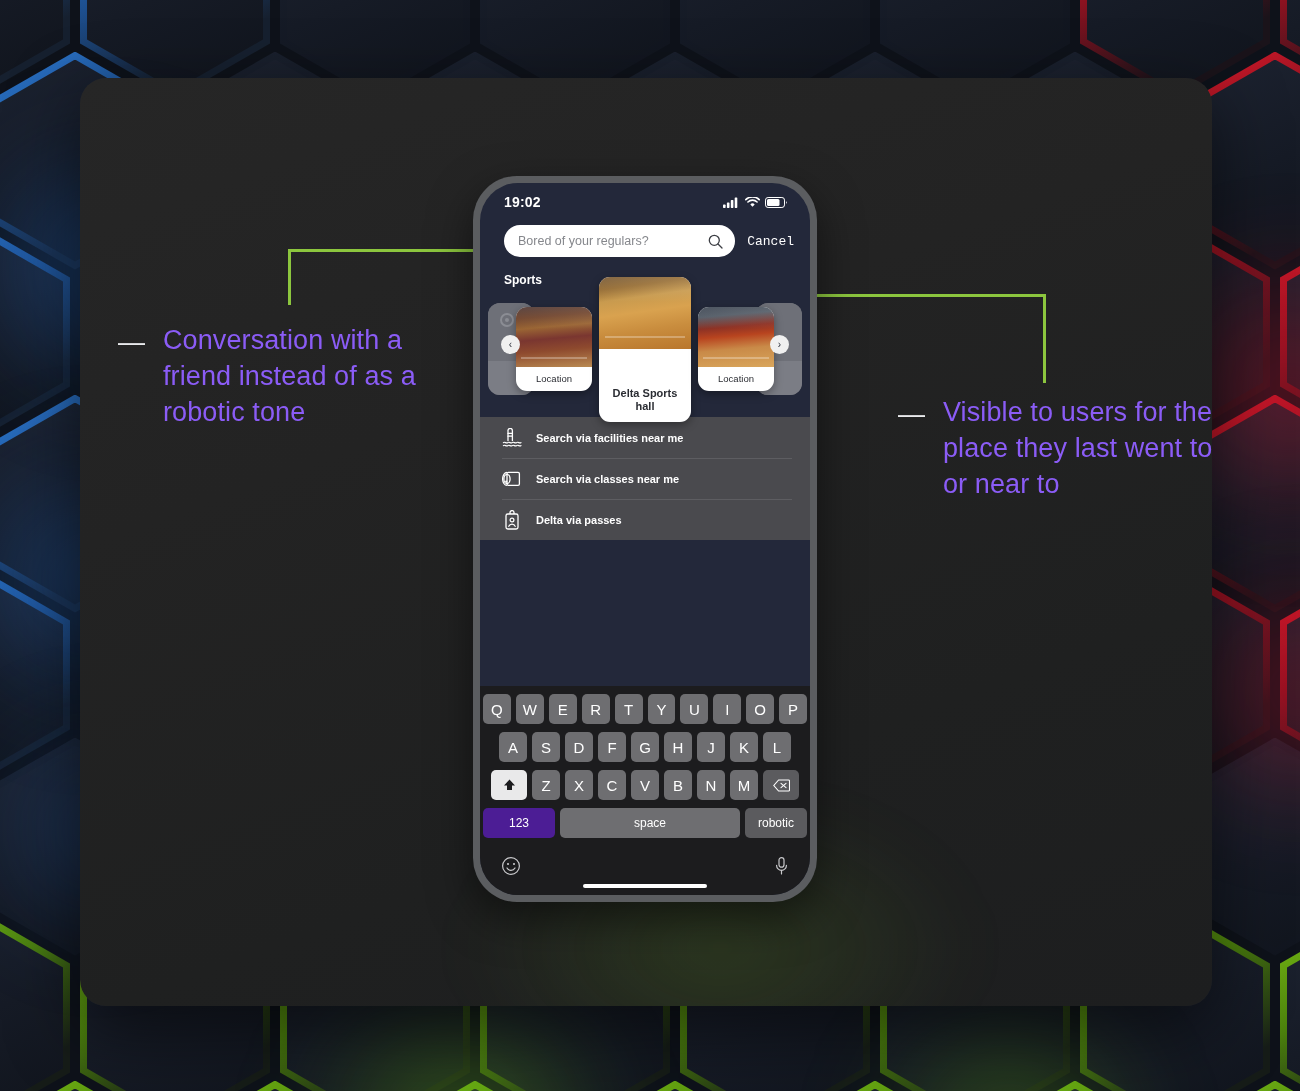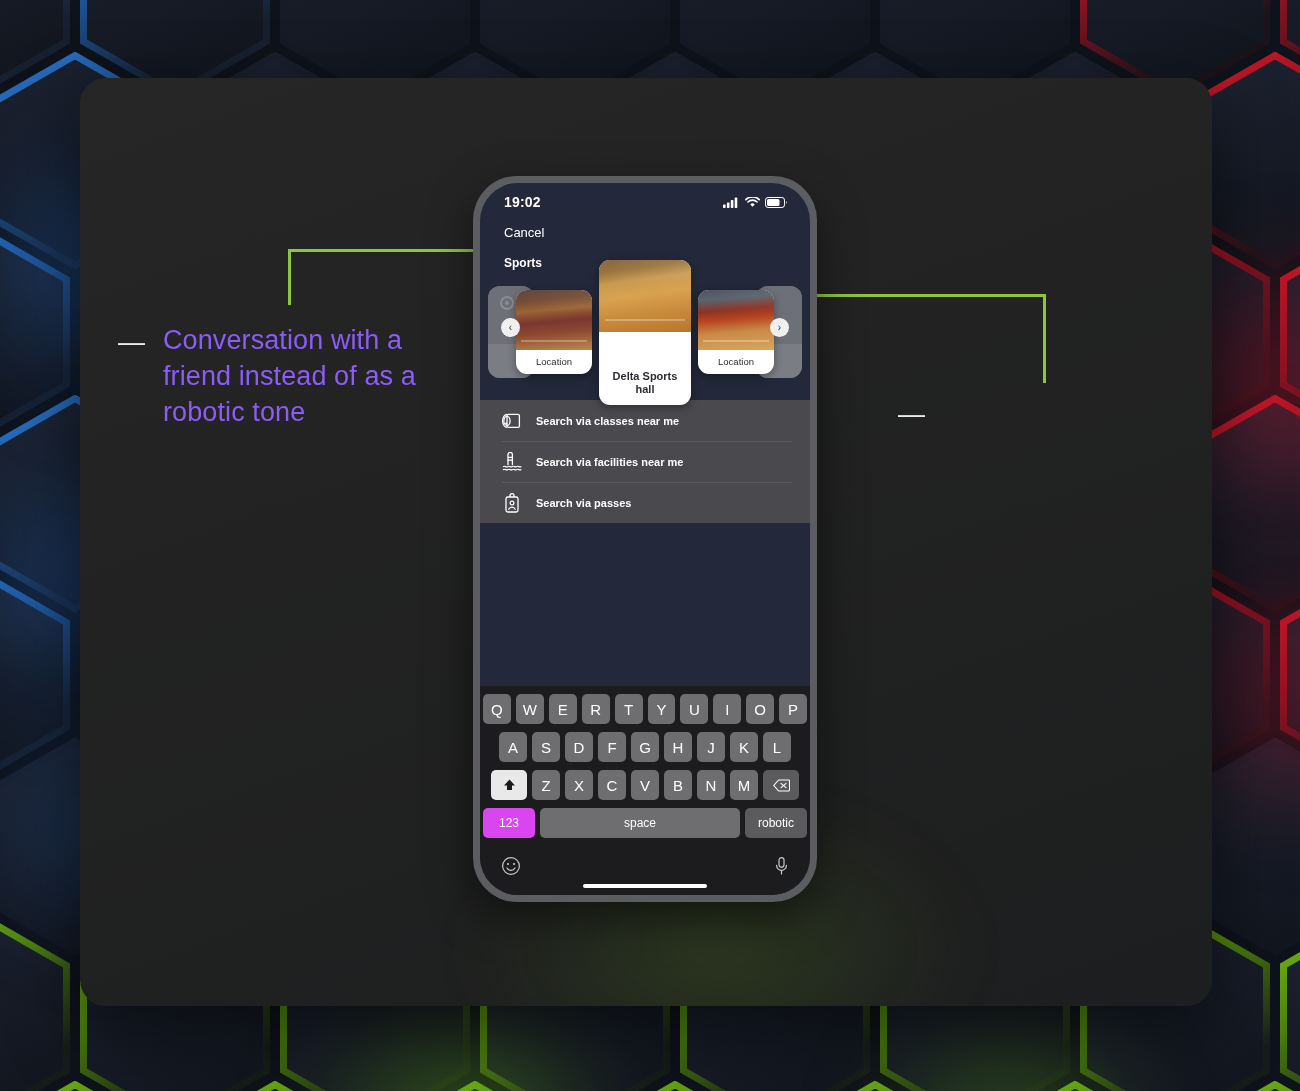--- a/index.html
+++ b/index.html
@@ -99,21 +99,21 @@
   
   .searchrow {
     flex:none; display:flex; align-items:center; gap:12px;
     padding:4px 16px 0 24px;
   }
   .searchbox {
     flex:1; height:32px; background:#fff; border-radius:17px;
     display:flex; align-items:center; padding:0 12px 0 14px; gap:6px;
   }
   .searchbox .ph { flex:1; color:#85878c; font-size:12.5px; }
-  .cancel { color:#fff; font-size:13px; flex:none; }
+  .cancel { color:#fff; font-size:13px; flex:none;font-family:Liberation Mono, monospace; }
 
   
   .histlabel {
     flex:none; color:#fff; font-size:12px; font-weight:700;
     padding:16px 0 0 24px;
   }
 
   
   .carousel {
     flex:none; position:relative; height:108px; margin-top:8px;
@@ -196,21 +196,21 @@
   .key {
     background:#6e6e71; color:#fff; border-radius:5px;
     height:30px; width:28px;
     display:flex; align-items:center; justify-content:center;
     font-size:15px; font-weight:400;
   }
   .krow.r2 { padding:0 14px; }
   .key.wide { width:36px; }
   .key.shift { background:#e9e9ea; color:#1c1c1e; }
   .key.bksp  { background:#5b5b5e; }
-  .key.num   { width:52px; font-size:12px; background:#d946ef; }
+  .key.num   { width:72px; font-size:12px; background:#4c1d95; }
   .key.space { flex:1; font-size:12px; }
   .key.ret   { width:62px; font-size:12px; background:#5b5b5e; }
   .krow.r4 .key { height:30px; }
   .kbbottom {
     display:flex; align-items:center; justify-content:space-between;
     padding:2px 18px 0; height:38px;
   }
   .homebar {
     width:124px; height:4px; border-radius:3px; background:#fff;
     margin:0 auto 7px;
@@ -422,20 +422,21 @@
 <div class="conn" style="left:577px; top:294px; width:469px; height:3px;"></div>
 <div class="conn" style="left:1043px; top:294px; width:3px; height:89px;"></div>
 <div class="dot" style="left:567px; top:285px;"></div>
 
 <div class="callout" id="callout-left">
   <span class="dash">—</span>
   <span class="ctext">Conversation with a friend instead of as a robotic tone</span>
 </div>
 <div class="callout" id="callout-right">
   <span class="dash">—</span>
+  <span class="ctext">Visible to users for the place they last went to or near to</span>
 </div>
 
 <div id="phone">
   <div id="screen">
 
     <div class="statusbar">
       <span class="status-time">19:02</span>
       <span class="status-icons">
         <svg width="17" height="11" viewBox="0 0 17 11">
           <rect x="0" y="7.5" width="2.6" height="3.5" rx=".7" fill="#fff"></rect>
@@ -450,20 +451,27 @@
         </svg>
         <svg width="23" height="11" viewBox="0 0 23 11">
           <rect x=".5" y=".5" width="19" height="10" rx="2.6" stroke="#fff" stroke-width="1" fill="none"></rect>
           <rect x="2" y="2" width="12.5" height="7" rx="1.5" fill="#fff"></rect>
           <path d="M21 4v3a2 2 0 0 0 0-3Z" fill="#fff"></path>
         </svg>
       </span>
     </div>
 
     <div class="searchrow">
+      <div class="searchbox">
+        <span class="ph">Bored of your regulars?</span>
+        <svg width="15" height="15" viewBox="0 0 15 15">
+          <circle cx="6.3" cy="6.3" r="5" stroke="#3c3e44" stroke-width="1.3" fill="none"></circle>
+          <line x1="10" y1="10" x2="14" y2="14" stroke="#3c3e44" stroke-width="1.3" stroke-linecap="round"></line>
+        </svg>
+      </div>
       <span class="cancel">Cancel</span>
     </div>
 
     <div class="histlabel">Sports</div>
 
     <div class="carousel">
       <div class="ghost l">
         <div class="gtop"></div>
           <div class="gbot"></div>
         <div class="loc-dot"></div>
@@ -488,45 +496,45 @@
           <div class="card">
             <div class="thumb gymC"></div>
             <div class="cap">Location</div>
           </div>
         </div>
     </div>
 
     <div class="menulist" id="menulist">
         <div class="menuitem">
           <span class="micon"><svg width="20" height="20" viewBox="0 0 20 20">
-              <rect x="5" y="3.4" width="12.4" height="13" rx="1.4" stroke="#fff" stroke-width="1.3" fill="none"></rect>
-              <path d="M5 3.4a3.1 4.6 0 0 0 0 13" stroke="#fff" stroke-width="1.3" fill="none"></path>
-              <ellipse cx="5" cy="9.9" rx="3.1" ry="4.6" stroke="#fff" stroke-width="1.3" fill="none"></ellipse>
-              <circle cx="4.2" cy="12.6" r="1.1" fill="#fff"></circle>
-            </svg></span>
-          <span class="mlabel">Search via classes near me</span>
-        </div>
-        <div class="menuitem">
-          <span class="micon"><svg width="20" height="20" viewBox="0 0 20 20">
               <path d="M6 2.6v10M10.4 2.6v10" stroke="#fff" stroke-width="1.3" fill="none" stroke-linecap="round"></path>
               <path d="M6 5.4h4.4M6 8.2h4.4" stroke="#fff" stroke-width="1.3" stroke-linecap="round"></path>
               <path d="M6 2.6a2.2 2.2 0 0 1 4.4 0" stroke="#fff" stroke-width="1.3" fill="none"></path>
               <path d="M1.4 14.6c1.6-1.4 2.8 1.4 4.4 0s2.8 1.4 4.4 0 2.8 1.4 4.4 0 2.8 1.4 4.4 0" stroke="#fff" stroke-width="1.2" fill="none" stroke-linecap="round"></path>
               <path d="M1.4 17.6c1.6-1.4 2.8 1.4 4.4 0s2.8 1.4 4.4 0 2.8 1.4 4.4 0 2.8 1.4 4.4 0" stroke="#fff" stroke-width="1.2" fill="none" stroke-linecap="round"></path>
             </svg></span>
           <span class="mlabel">Search via facilities near me</span>
         </div>
         <div class="menuitem">
           <span class="micon"><svg width="20" height="20" viewBox="0 0 20 20">
+              <rect x="5" y="3.4" width="12.4" height="13" rx="1.4" stroke="#fff" stroke-width="1.3" fill="none"></rect>
+              <path d="M5 3.4a3.1 4.6 0 0 0 0 13" stroke="#fff" stroke-width="1.3" fill="none"></path>
+              <ellipse cx="5" cy="9.9" rx="3.1" ry="4.6" stroke="#fff" stroke-width="1.3" fill="none"></ellipse>
+              <circle cx="4.2" cy="12.6" r="1.1" fill="#fff"></circle>
+            </svg></span>
+          <span class="mlabel">Search via classes near me</span>
+        </div>
+        <div class="menuitem">
+          <span class="micon"><svg width="20" height="20" viewBox="0 0 20 20">
               <rect x="4" y="4" width="12" height="15" rx="1.8" stroke="#fff" stroke-width="1.3" fill="none"></rect>
               <path d="M8 4V2.6a2 2 0 0 1 4 0V4" stroke="#fff" stroke-width="1.3" fill="none"></path>
               <circle cx="10" cy="10" r="1.9" stroke="#fff" stroke-width="1.2" fill="none"></circle>
               <path d="M6.8 16.4a3.4 3.4 0 0 1 6.4 0" stroke="#fff" stroke-width="1.2" fill="none" stroke-linecap="round"></path>
             </svg></span>
-          <span class="mlabel">Search via passes</span>
+          <span class="mlabel">Delta via passes</span>
         </div>
       </div>
 
     <div class="emptyarea"></div>
 
     <div class="keyboard">
       <div class="krow r1" id="krow1">
           <div class="key">Q</div>
           <div class="key">W</div>
           <div class="key">E</div>

